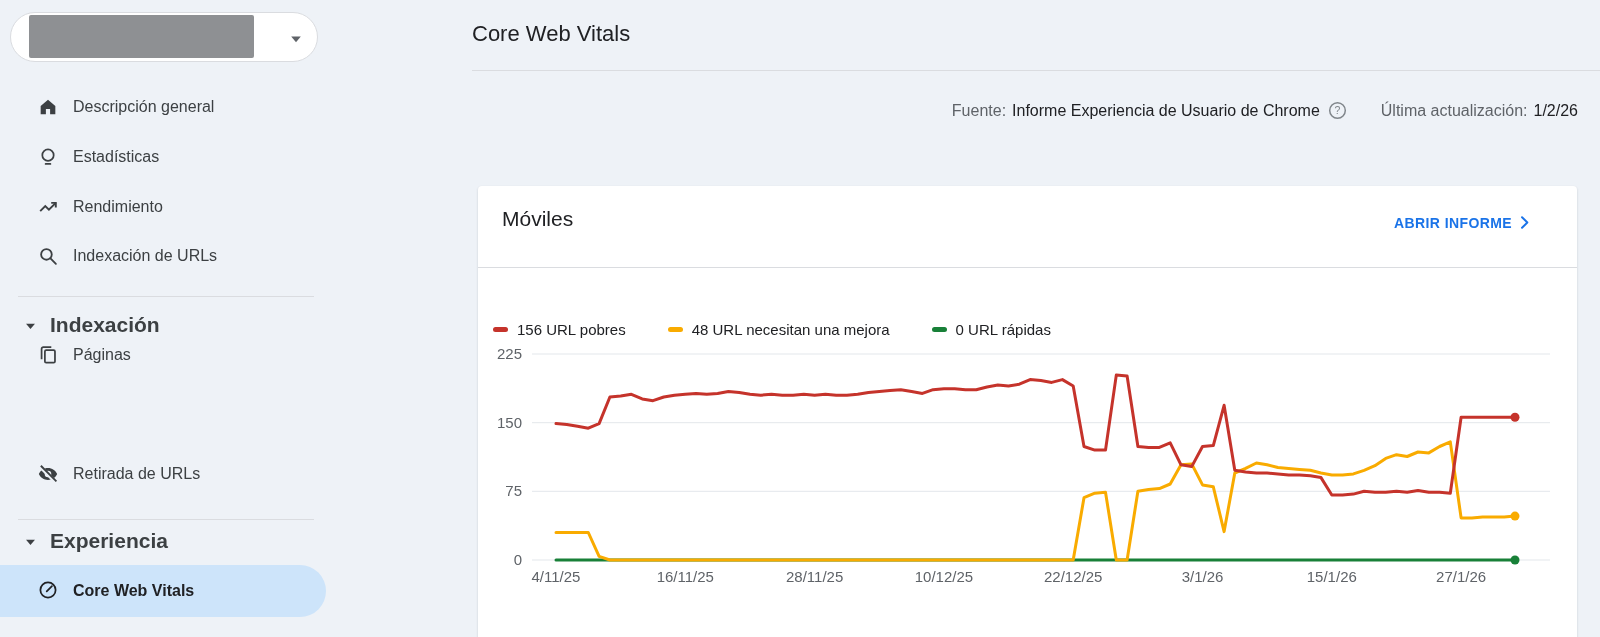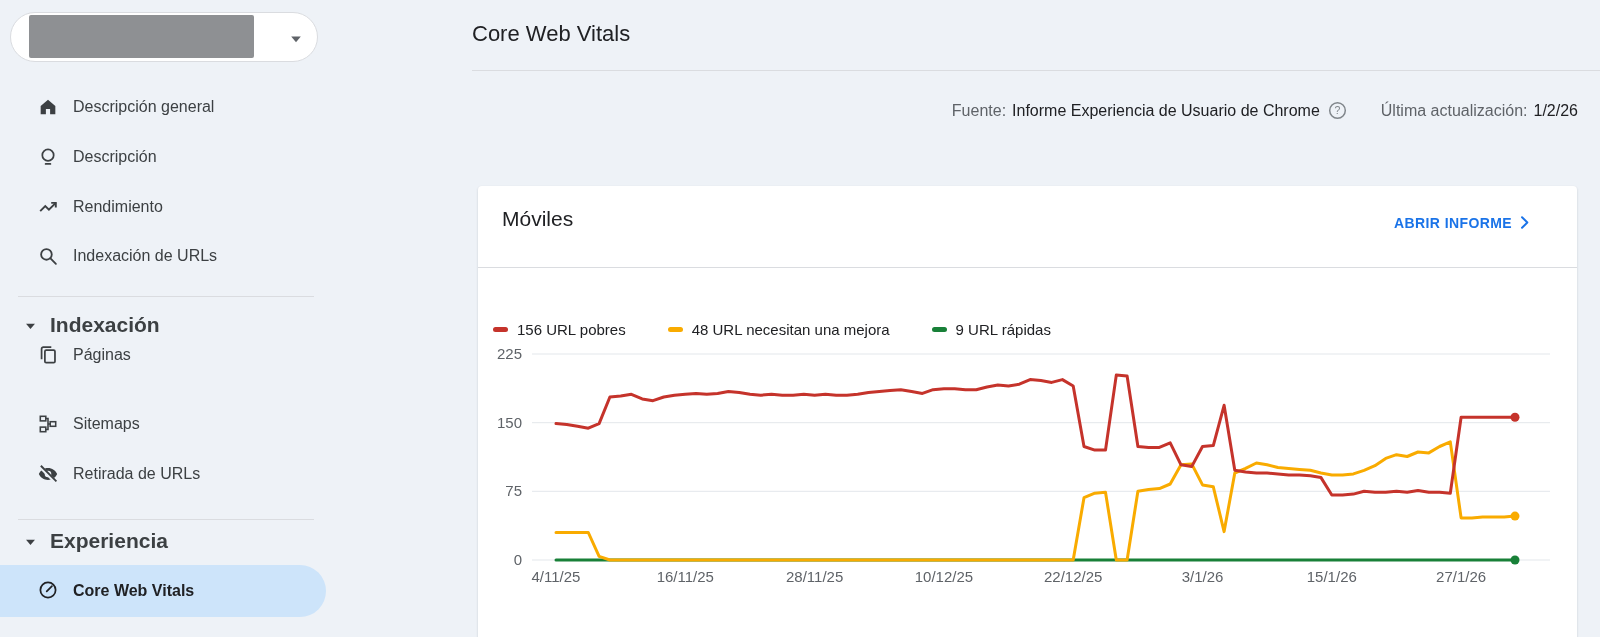--- a/index.html
+++ b/index.html
@@ -74,21 +74,21 @@
     <span class="nav-label">Descripción general</span>
   </div>
 
   <div class="nav-item" style="top:132px">
     <span class="nav-icon">
       <svg viewBox="0 0 24 24" width="22" height="22">
         <circle cx="12" cy="10" r="6.2" fill="none" stroke="#3c4043" stroke-width="1.9"></circle>
         <path d="M9.4 19.6 H14.6" stroke="#3c4043" stroke-width="1.9" stroke-linecap="round"></path>
       </svg>
     </span>
-    <span class="nav-label">Descripción</span>
+    <span class="nav-label">Estadísticas</span>
   </div>
 
   <div class="nav-item" style="top:182px">
     <span class="nav-icon">
       <svg viewBox="0 0 24 24" width="22" height="22">
         <path d="M3.5 16.5 L9 11 L13 15 L20.5 7.5" fill="none" stroke="#3c4043" stroke-width="2.1"></path>
         <path d="M15.5 7.5 H20.5 V12.5" fill="none" stroke="#3c4043" stroke-width="2.1"></path>
       </svg>
     </span>
     <span class="nav-label">Rendimiento</span>
@@ -118,31 +118,20 @@
   <div class="nav-item" style="top:330px">
     <span class="nav-icon">
       <svg viewBox="0 0 24 24" width="22" height="22">
         <rect x="8.6" y="6.8" width="11" height="13.6" rx="1.4" fill="none" stroke="#3c4043" stroke-width="1.9"></rect>
         <path d="M5 16.6 V5.4 A1.9 1.9 0 0 1 6.9 3.5 H15.6" fill="none" stroke="#3c4043" stroke-width="1.9"></path>
       </svg>
     </span>
     <span class="nav-label">Páginas</span>
   </div>
 
-  <div class="nav-item" style="top:399px">
-    <span class="nav-icon">
-      <svg viewBox="0 0 24 24" width="22" height="22">
-        <rect x="3.6" y="3.6" width="6" height="5" fill="none" stroke="#3c4043" stroke-width="1.7"></rect>
-        <rect x="3.6" y="15.4" width="6" height="5" fill="none" stroke="#3c4043" stroke-width="1.7"></rect>
-        <rect x="14.4" y="9.5" width="6" height="5" fill="none" stroke="#3c4043" stroke-width="1.7"></rect>
-        <path d="M9.6 6.1 H12 V17.9 H9.6 M12 12 H14.4" fill="none" stroke="#3c4043" stroke-width="1.7"></path>
-      </svg>
-    </span>
-    <span class="nav-label">Sitemaps</span>
-  </div>
 
   <div class="nav-item" style="top:449px">
     <span class="nav-icon">
       <svg viewBox="0 0 24 24" width="22" height="22">
         <path fill-rule="evenodd" d="M12 5.5 C7.5 5.5 3.8 8.2 2 12 C3.8 15.8 7.5 18.5 12 18.5 C16.5 18.5 20.2 15.8 22 12 C20.2 8.2 16.5 5.5 12 5.5 Z M12 15.6 A3.6 3.6 0 1 1 12 8.4 A3.6 3.6 0 0 1 12 15.6 Z" fill="#3c4043"></path>
         <path d="M3.2 3.9 L20.4 21.1" stroke="#eef2f7" stroke-width="3.8"></path>
         <path d="M4.2 3 L21.2 20" stroke="#3c4043" stroke-width="2"></path>
       </svg>
     </span>
     <span class="nav-label">Retirada de URLs</span>
@@ -202,21 +191,21 @@
       <div class="legend-item">
         <span class="legend-swatch" style="background: rgb(197, 51, 43);"></span>
         <span class="legend-label">156 URL pobres</span>
       </div>
       <div class="legend-item">
         <span class="legend-swatch" style="background: rgb(249, 171, 0);"></span>
         <span class="legend-label">48 URL necesitan una mejora</span>
       </div>
       <div class="legend-item">
         <span class="legend-swatch" style="background: rgb(24, 128, 56);"></span>
-        <span class="legend-label">9 URL rápidas</span>
+        <span class="legend-label">0 URL rápidas</span>
       </div>
     </div>
 
     <div class="chart-wrap">
       <svg id="cwv-chart" width="1080" height="280" viewBox="0 0 1080 280">
           <line x1="54" y1="224.0" x2="1072" y2="224.0" stroke="#e3e7eb" stroke-width="1"></line>
           <text x="44" y="229.0" text-anchor="end" fill="#5f6368" font-size="15">0</text>
           <line x1="54" y1="155.3" x2="1072" y2="155.3" stroke="#e3e7eb" stroke-width="1"></line>
           <text x="44" y="160.3" text-anchor="end" fill="#5f6368" font-size="15">75</text>
           <line x1="54" y1="86.7" x2="1072" y2="86.7" stroke="#e3e7eb" stroke-width="1"></line>

